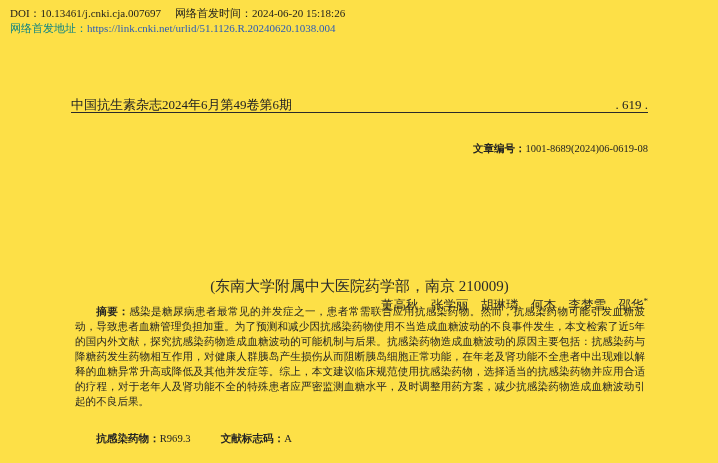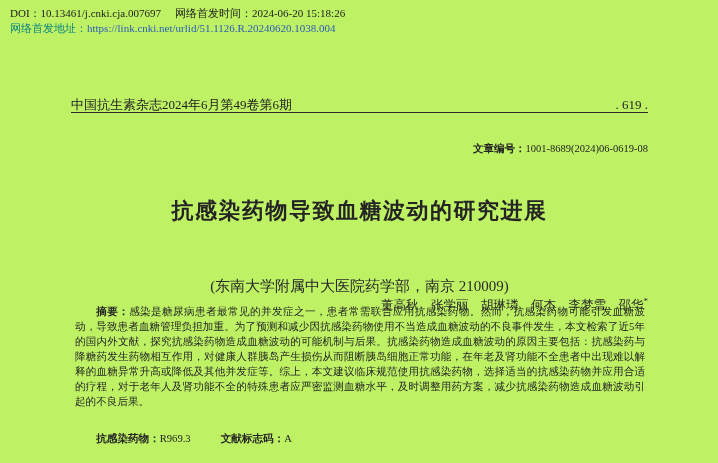--- a/index.html
+++ b/index.html
@@ -5,21 +5,21 @@
   html, body {
     margin: 0;
     padding: 0;
     background: #ffffff;
     font-family: "Liberation Serif", "DejaVu Serif", serif;
   }
   .page {
     position: relative;
     width: 718px;
     height: 463px;
-    background: #bef264;
+    background: #fde047;
     overflow: hidden;
     color: #1d1d1d;
   }
   
   .meta-block {
     position: absolute;
     left: 10px;
     top: 6px;
     font-size: 11px;
     line-height: 15px;
@@ -153,21 +153,20 @@
   <div class="journal-header">
     <span>中国抗生素杂志2024年6月第49卷第6期</span>
     <span>. 619 .</span>
   </div>
   <div class="header-rule"></div>
 
   <div class="article-no">
     <span class="lbl">文章编号：</span><span>1001-8689(2024)06-0619-08</span>
   </div>
 
-  <div class="paper-title">抗感染药物导致血糖波动的研究进展</div>
 
   <div class="authors-line">
     <span>董高秋　张学丽　胡琳璘　何杰　李梦雪　邵华</span><sup>*</sup>
   </div>
 
   <div class="affiliation">(东南大学附属中大医院药学部，南京 210009)</div>
 
   <div class="abstract">
     <span class="lbl">摘要：</span><span>感染是糖尿病患者最常见的并发症之一，患者常需联合应用抗感染药物。然而，抗感染药物可能引发血糖波动，导致患者血糖管理负担加重。为了预测和减少因抗感染药物使用不当造成血糖波动的不良事件发生，本文检索了近5年的国内外文献，探究抗感染药物造成血糖波动的可能机制与后果。抗感染药物造成血糖波动的原因主要包括：抗感染药与降糖药发生药物相互作用，对健康人群胰岛产生损伤从而阻断胰岛细胞正常功能，在年老及肾功能不全患者中出现难以解释的血糖异常升高或降低及其他并发症等。综上，本文建议临床规范使用抗感染药物，选择适当的抗感染药物并应用合适的疗程，对于老年人及肾功能不全的特殊患者应严密监测血糖水平，及时调整用药方案，减少抗感染药物造成血糖波动引起的不良后果。</span>
   </div>

